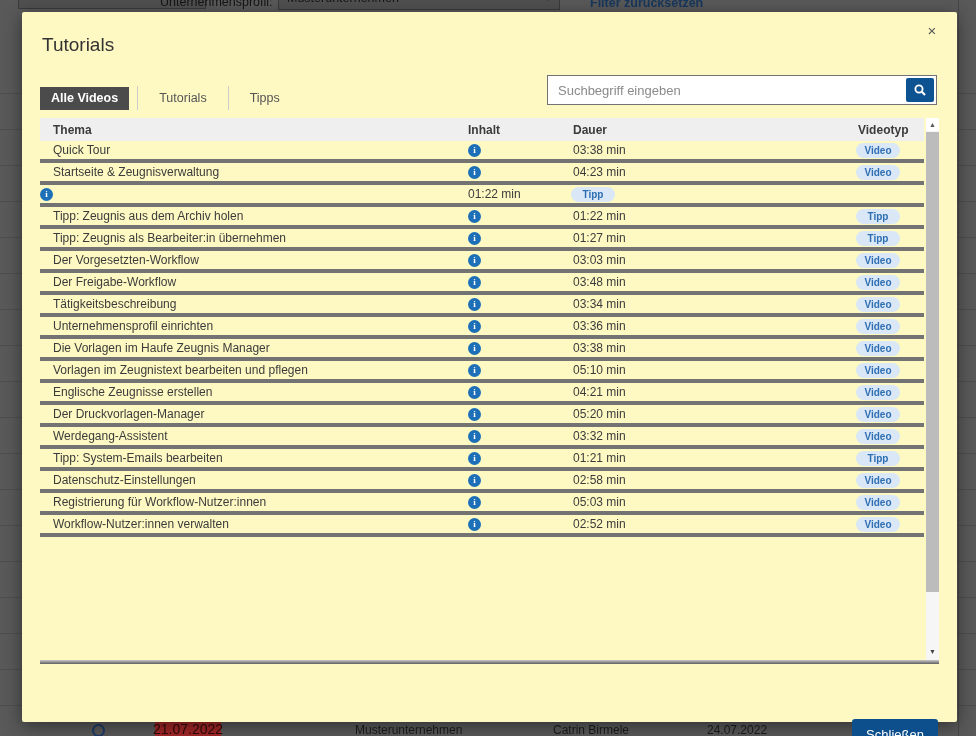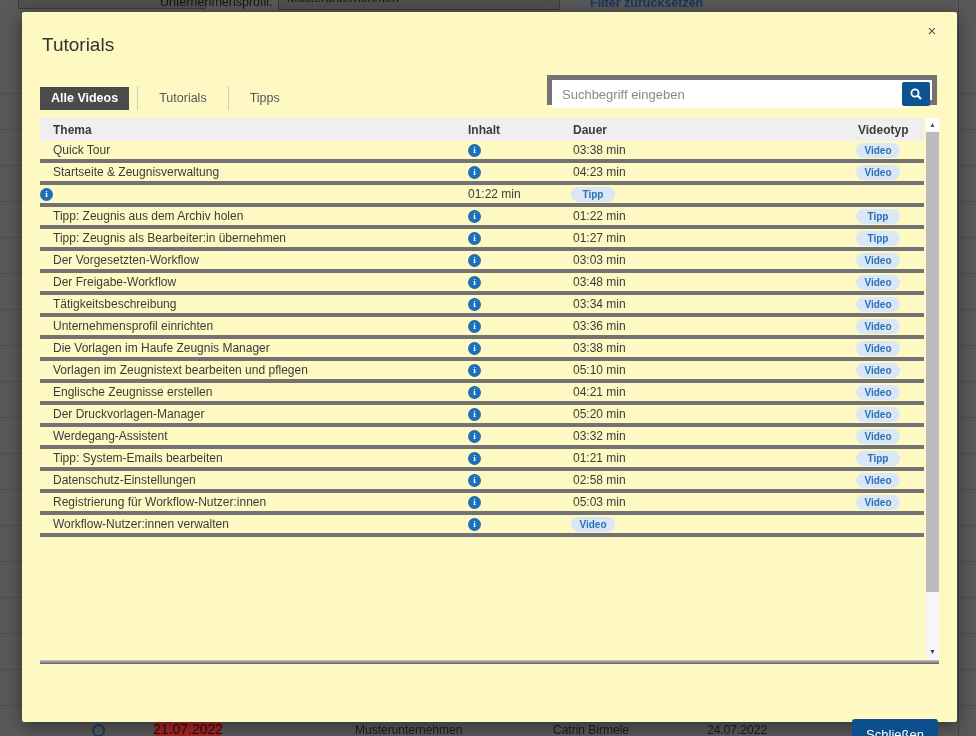--- a/index.html
+++ b/index.html
@@ -23,21 +23,21 @@
   .modal-title { position:absolute; left:20px; top:22px; font-size:19px; color:#333333; }
   .modal-close { position:absolute; right:14px; top:8px; width:22px; height:22px; background:none; border:none; font-size:15px; color:#555555; cursor:pointer; line-height:22px; text-align:center; }
 
   
   .tabs { position:absolute; left:18px; top:74px; display:flex; align-items:center; height:24px; }
   .tab { font-size:12.5px; color:#555555; background:none; border:none; padding:0 21px; height:23px; cursor:pointer; }
   .tab.active { background:#4b4b4b; color:#ffffff; font-weight:bold; padding:0 11px; }
   .tab-sep { width:1px; height:24px; background:#cccccc; }
 
   
-  .search-wrap { position:absolute; left:525px; top:63px; width:390px; height:30px; border:5px solid #737373; background:#fff; }
+  .search-wrap { position:absolute; left:525px; top:63px; width:390px; height:30px; border:1px solid #737373; background:#fff; }
   .search-input { position:absolute; left:0; top:0; width:356px; height:28px; border:none; outline:none; padding:0 10px; font-size:13px; color:#333; font-family:"Liberation Sans", sans-serif; }
   .search-input::placeholder { color:#8a8a8a; }
   .search-btn { position:absolute; right:2px; top:2px; width:28px; height:24px; background:#0d5291; border:none; border-radius:2px; cursor:pointer; display:flex; align-items:center; justify-content:center; }
 
   
   .tbl { position:absolute; left:18px; top:106px; width:884px; height:542px; overflow:hidden; }
   .tbl-row, .tbl-head { display:grid; grid-template-columns:412px 89px 269px 114px; align-items:center;gap:16px; }
   .tbl-head { height:23px; background:#f0efef; font-size:12px; font-weight:bold; color:#3b3b3b; }
   .tbl-head > div:first-child { padding-left:13px; }
   .tbl-row { height:22px; border-bottom:4px solid #737373; font-size:12px; color:#3b3b3b; }
@@ -280,20 +280,21 @@
           </div>
       <div><span>05:03 min</span></div>
       <div><span class="badge">Video</span></div>
     </div>
 
     <div class="tbl-row">
       <div class="c-thema"><span>Workflow-Nutzer:innen verwalten</span></div>
       <div>
             <span class="info-icon">i</span>
           </div>
+      <div><span>02:52 min</span></div>
       <div><span class="badge">Video</span></div>
     </div>
   </div>
   </div>
 
   <div class="tbl-bottom"></div>
 
   <div class="vscroll">
     <div class="vs-up">▲</div>
     <div class="vs-thumb"></div>

